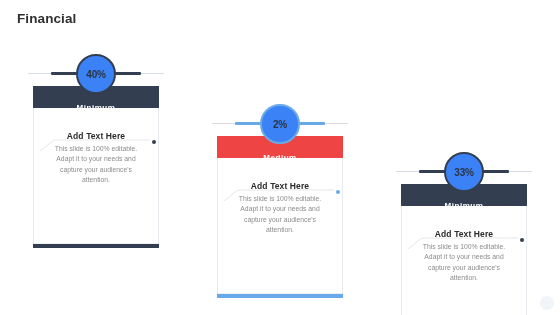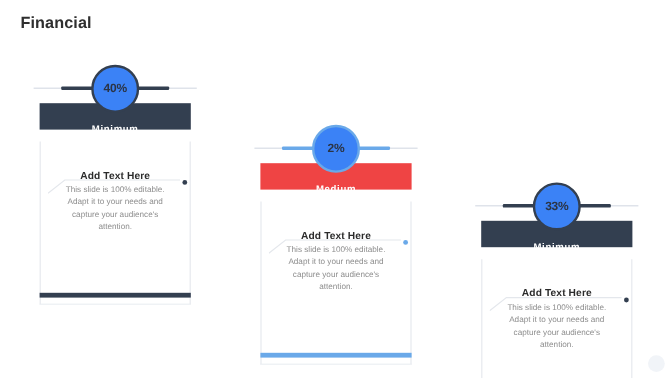--- a/index.html
+++ b/index.html
@@ -88,21 +88,21 @@
     font-weight: bold;
     color: #ffffff;
     letter-spacing: 0.55px;
     margin-top: 20px;
   }
 
   
   .card-body {
     position: absolute;
     left: 0;
-    top: 64px;
+    top: 54px;
     width: 100%;
     box-sizing: border-box;
     background: #ffffff;
     border-left: 1px solid #e6e9ee;
     border-right: 1px solid #e6e9ee;
     border-bottom: 1px solid #eceff3;
     padding: 23px 8px 12px 8px;
     text-align: center;
   }
   .card-heading {

